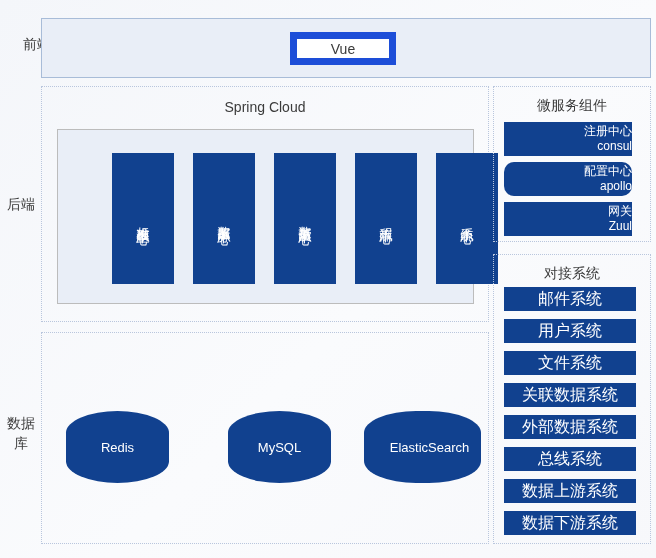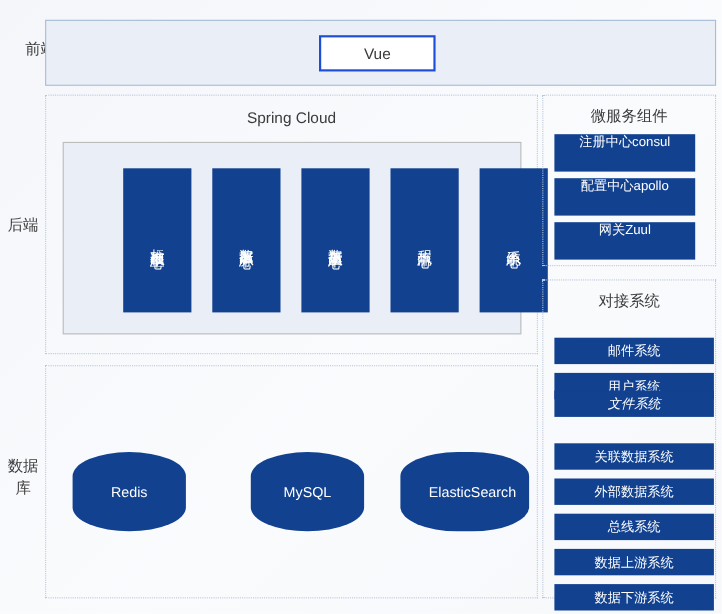--- a/index.html
+++ b/index.html
@@ -44,21 +44,21 @@
     width: 610px; height: 60px;
     background: #e9eef7;
     border: 1px solid #a8bcd8;
     box-sizing: border-box;
   }
   #vue-box {
     position: absolute;
     left: 248px; top: 13px;
     width: 106px; height: 33px;
     background: #ffffff;
-    border: 2px solid #1d4ed8;
+    border: 7px solid #1d4ed8;
     box-sizing: border-box;
     display: flex;
     align-items: center;
     justify-content: center;
     font-size: 14px;
     color: #3b3b3b;
   }
 
   
   #springcloud-panel {
@@ -154,47 +154,46 @@
     color: #3b3b3b;
   }
   .ms-item {
     position: absolute;
     left: 10px;
     width: 128px;
     height: 34px;
     background: #11418f;
     color: #ffffff;
     display: flex;
-    flex-direction: row;
-    align-items: flex-start;
+    flex-direction: column;
+    align-items: flex-end;
     justify-content: center;
     font-size: 12px;
     line-height: 15px;
   }
   .ms-item .ms-sub { font-size: 12px; }
   #ms-item-0 { top: 35px; }
-  #ms-item-1 { top: 75px; }
+  #ms-item-1 { top: 75px; border-radius: 10px; }
   #ms-item-2 { top: 115px; }
 
   .int-item {
     position: absolute;
     left: 10px;
-    width: 145px;
+    width: 132px;
     height: 24px;
     background: #11418f;
     color: #ffffff;
     display: flex;
     align-items: center;
     justify-content: center;
-    font-size: 12px;
-    margin-top: 20px;
+    font-size: 16px;
   }
   #int-item-0 { top: 32px; }
   #int-item-1 { top: 64px; }
-  #int-item-2 { top: 80px; font-style: italic; }
+  #int-item-2 { top: 96px; }
   #int-item-3 { top: 128px; }
   #int-item-4 { top: 160px; }
   #int-item-5 { top: 192px; }
   #int-item-6 { top: 224px; }
   #int-item-7 { top: 256px; }
 </style>
 </head>
 <body>
 
 <div id="canvas">

